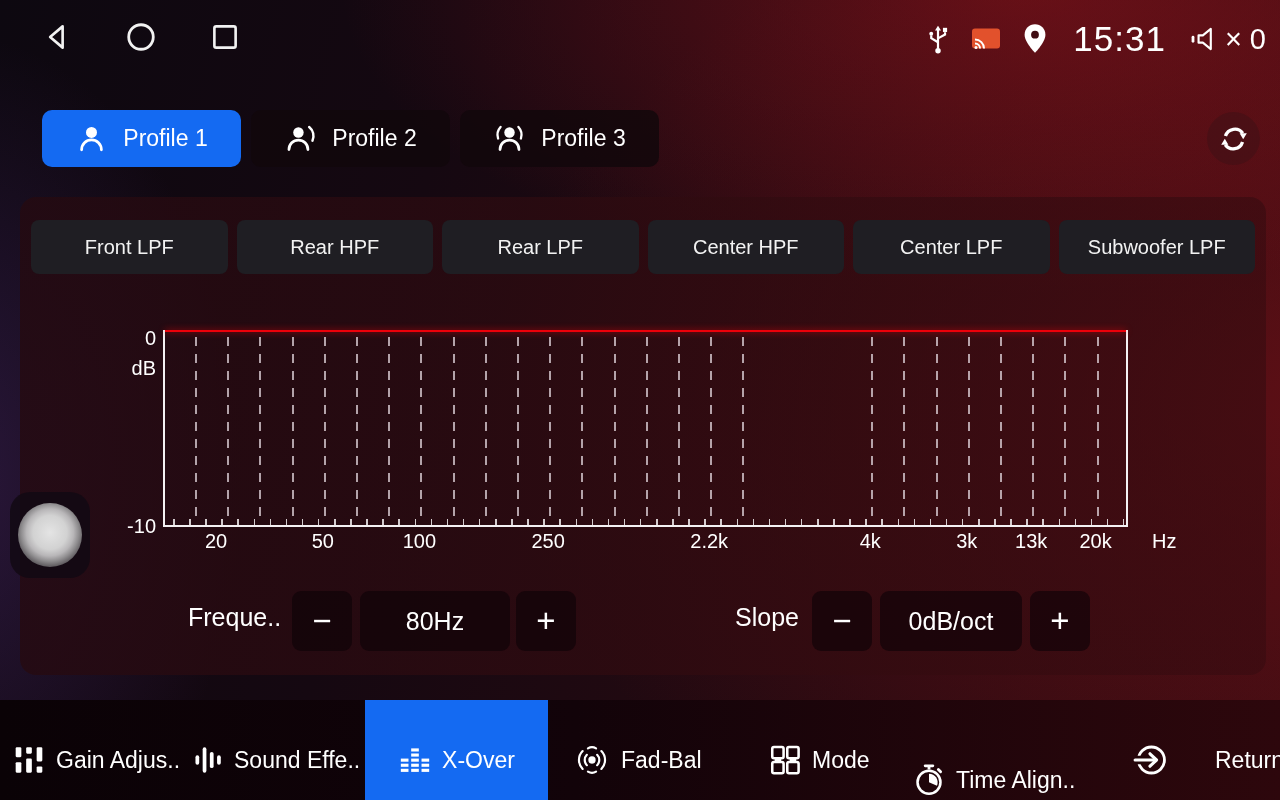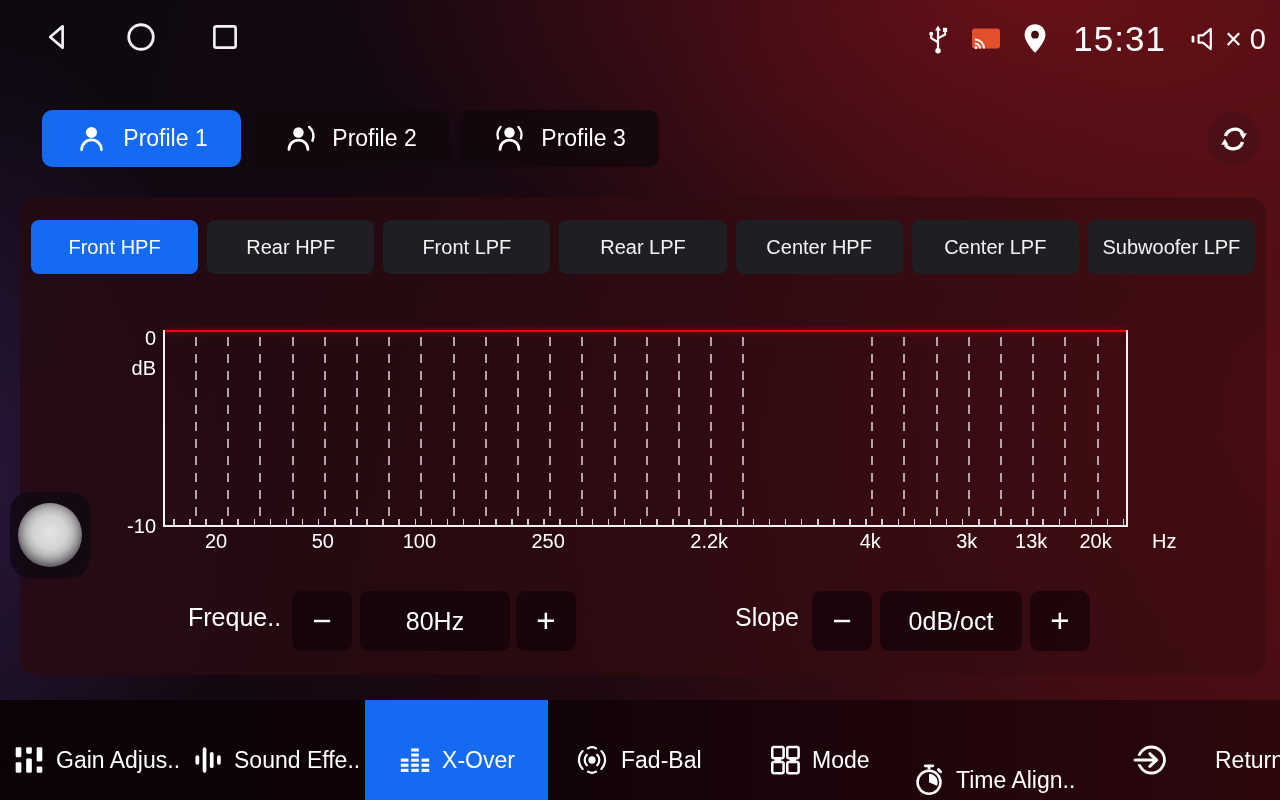--- a/index.html
+++ b/index.html
@@ -210,23 +210,22 @@
       </g>
       <polygon points="16.2,7.6 21.6,7.6 18.9,12.2" fill="#fff"></polygon>
       <polygon points="2.4,16.4 7.8,16.4 5.1,11.8" fill="#fff"></polygon>
     </svg>
   </span>
 </div>
 
 <div class="panel">
 
   <div class="filter-tabs">
-    <div class="filter-tab active">Front HPF</div>
+    <div class="filter-tab">Front LPF</div>
     <div class="filter-tab">Rear HPF</div>
-    <div class="filter-tab">Front LPF</div>
     <div class="filter-tab">Rear LPF</div>
     <div class="filter-tab">Center HPF</div>
     <div class="filter-tab">Center LPF</div>
     <div class="filter-tab">Subwoofer LPF</div>
   </div>
 
   <div class="y-label" style="top:130px;">0</div>
   <div class="y-label" style="top:160px;">dB</div>
   <div class="y-label" style="top:318px;">-10</div>
 

